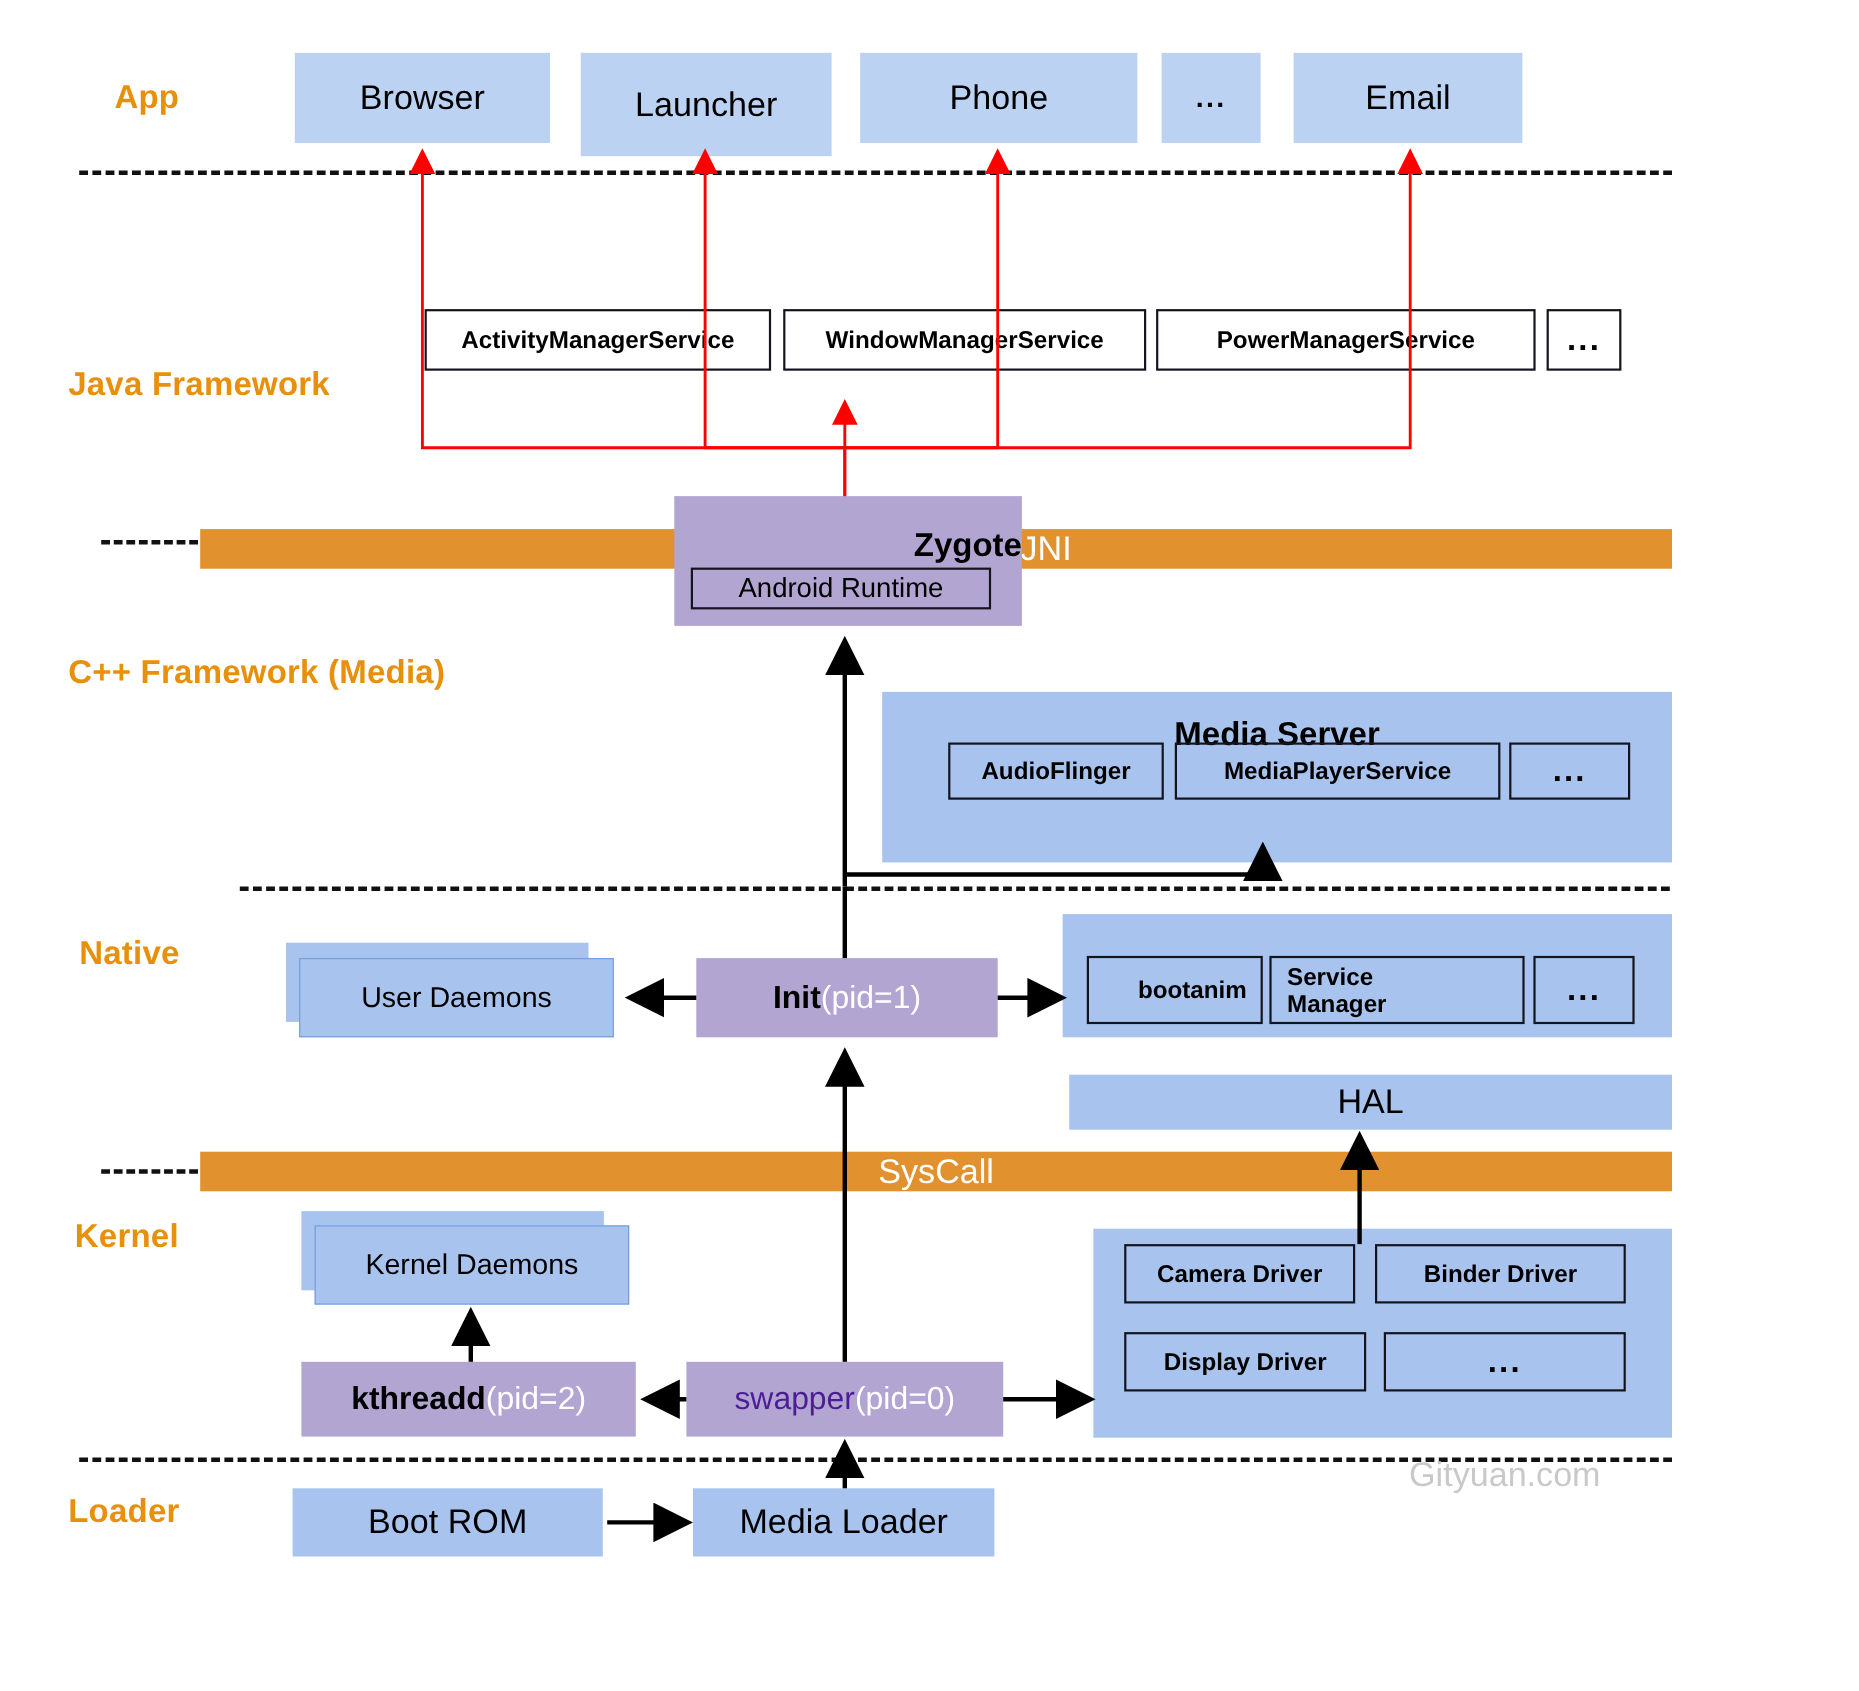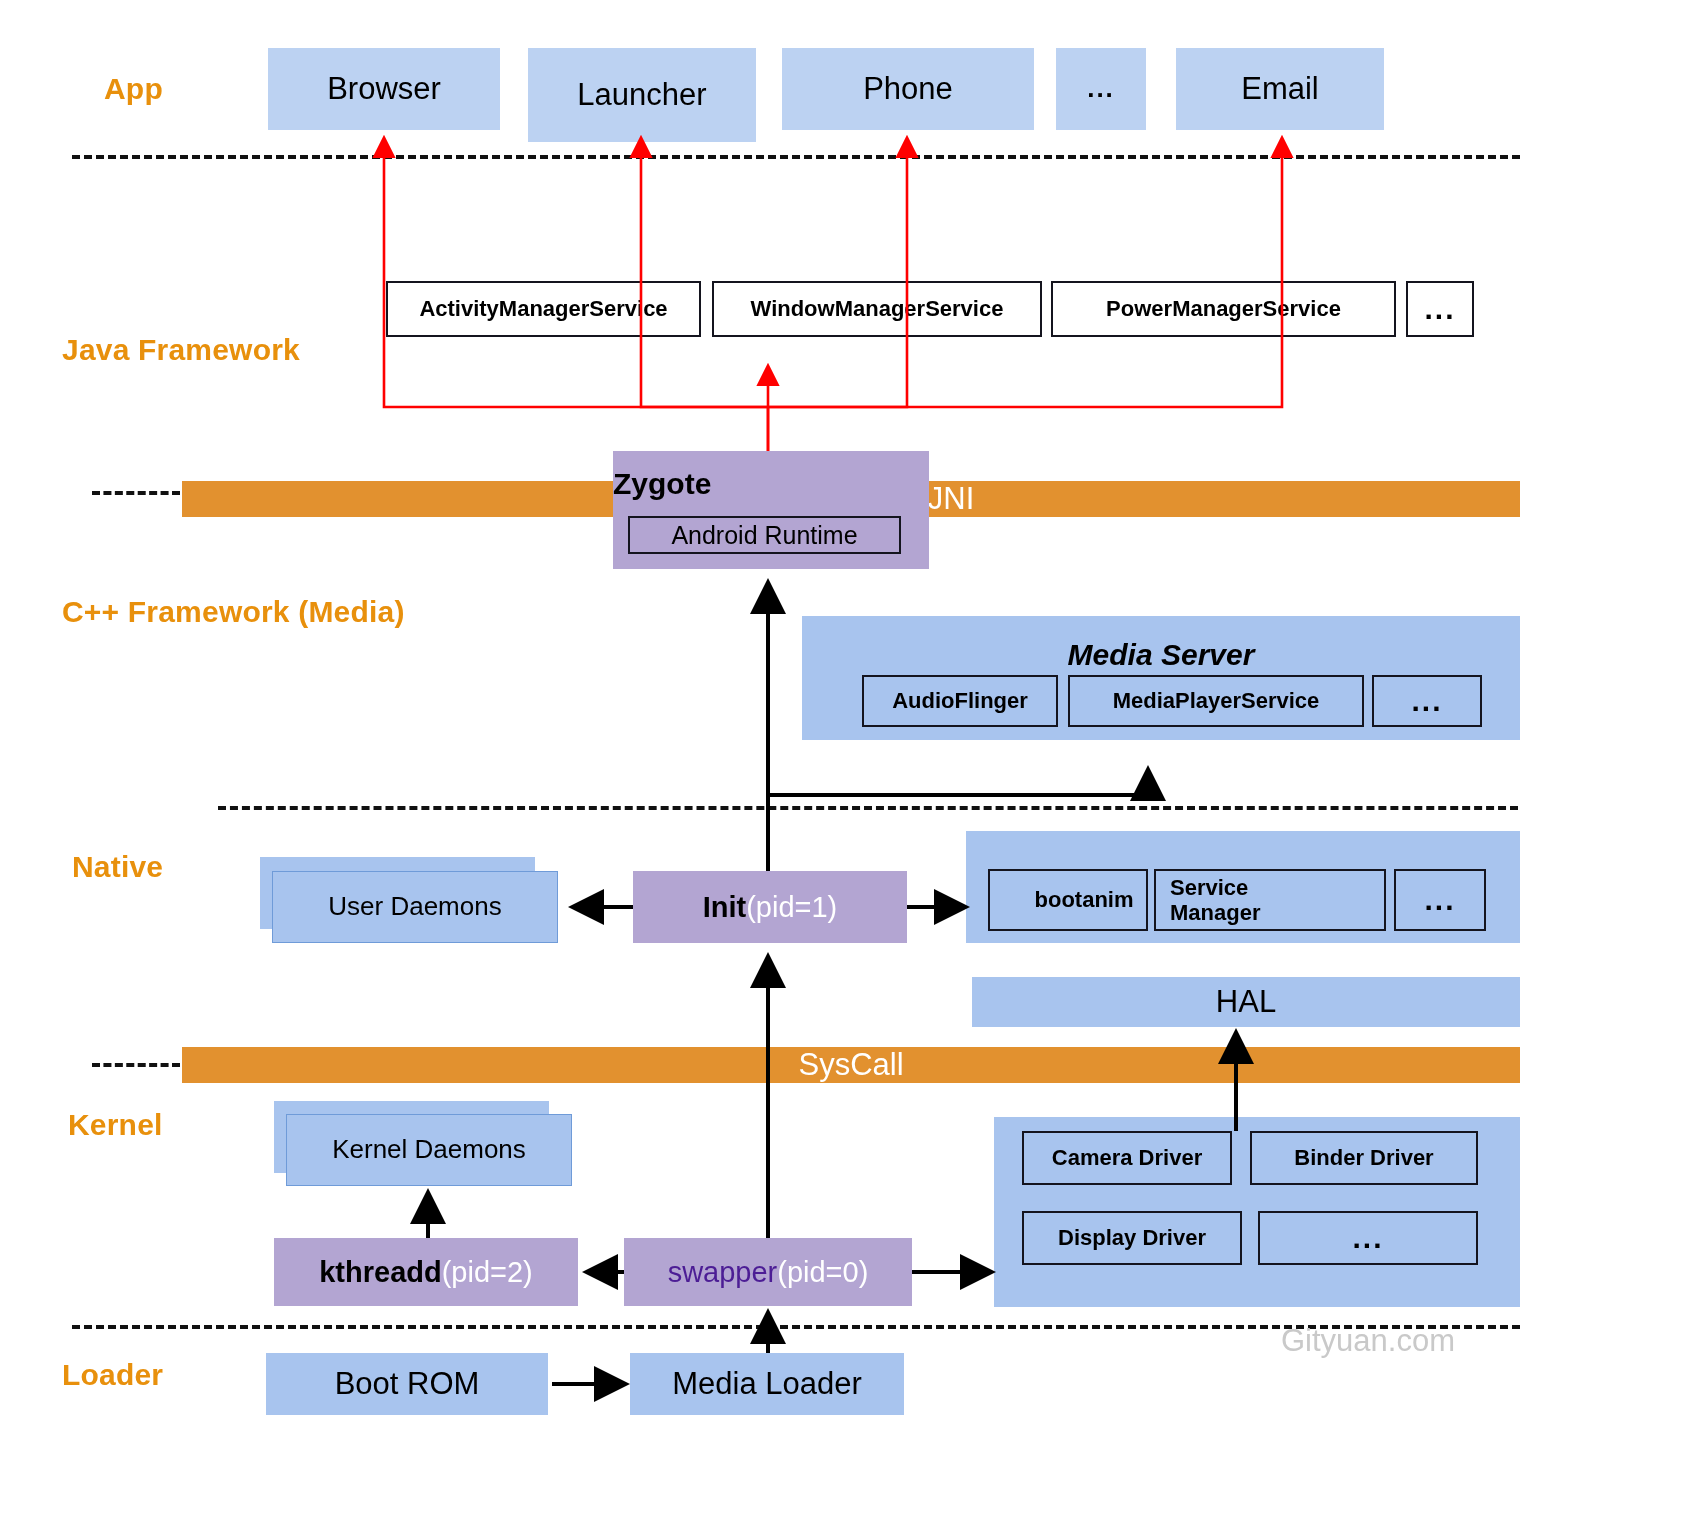--- a/index.html
+++ b/index.html
@@ -127,29 +127,29 @@
     </div>
   <div class="sub ell-lg" style="left:1406px;top:281px; width:68px;  height:56px;">
       <span>...</span>
     </div>
 
   <div class="orange-bar" style="left:182px; top:481px; width:1338px; height:36px;">
     <span style="margin-left:200px;">JNI</span>
   </div>
 
   <div class="box purple" style="left:613px; top:451px; width:316px; height:118px; display:block;">
-    <div style="text-align:left; padding-top:16px;">
+    <div style="text-align:right; padding-top:28px;">
       <span class="title-strong">Zygote</span>
     </div>
   </div>
   <div class="sub" style="left:628px; top:516px; width:273px; height:38px; font-weight:normal; font-size:25px;">
       <span>Android Runtime</span>
     </div>
 
-  <div class="box blue2" style="left:802px; top:616px; width:718px; height:124px; display:block;font-style:italic;">
+  <div class="box blue2" style="left:802px; top:629px; width:718px; height:155px; display:block;">
     <div style="text-align:center; padding-top:22px;">
       <span class="title-strong">Media Server</span>
     </div>
   </div>
   <div class="sub" style="left:862px; top:675px; width:196px; height:52px;">
       <span>AudioFlinger</span>
     </div>
   <div class="sub" style="left:1068px;top:675px; width:296px; height:52px;">
       <span>MediaPlayerService</span>
     </div>

